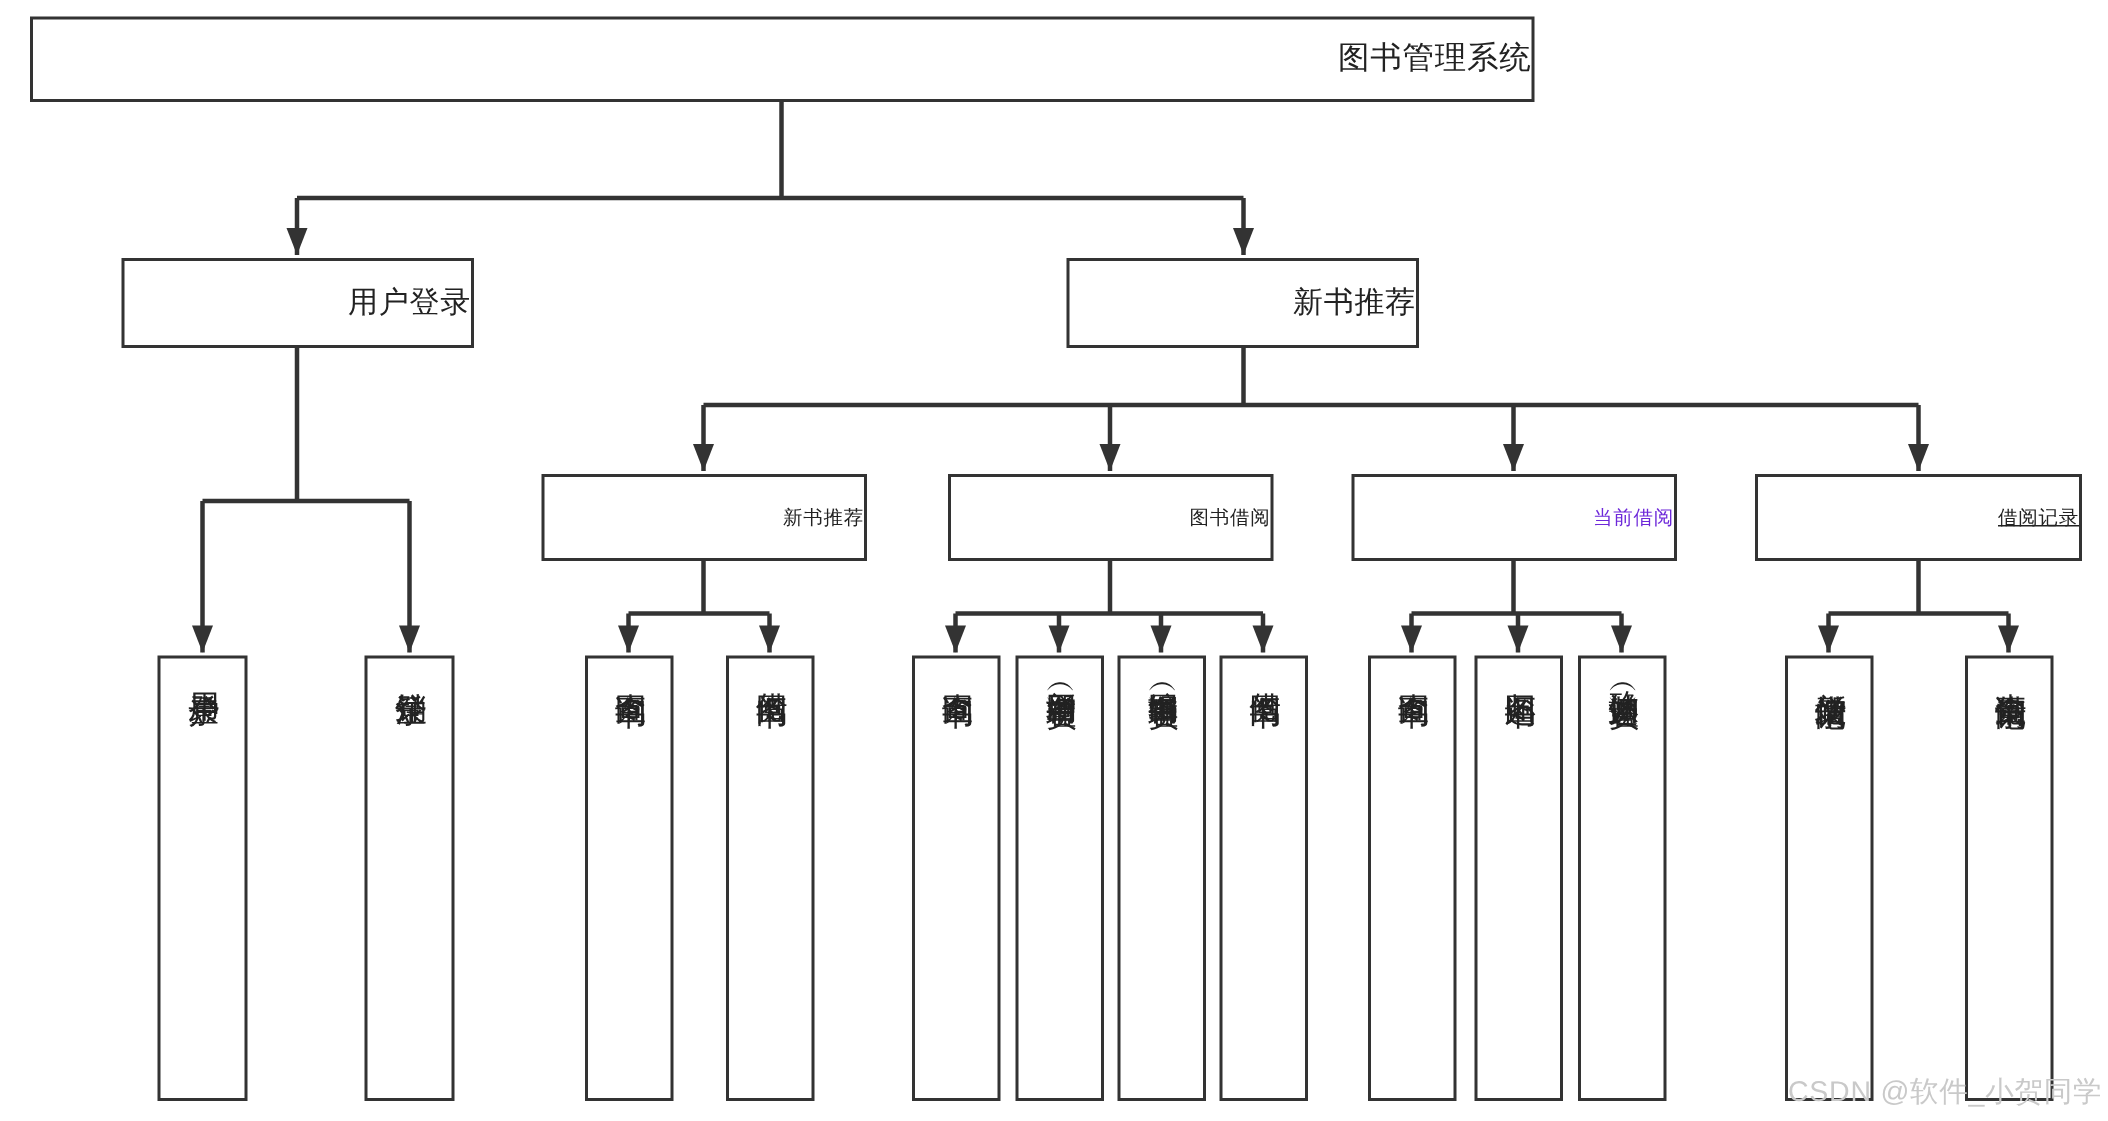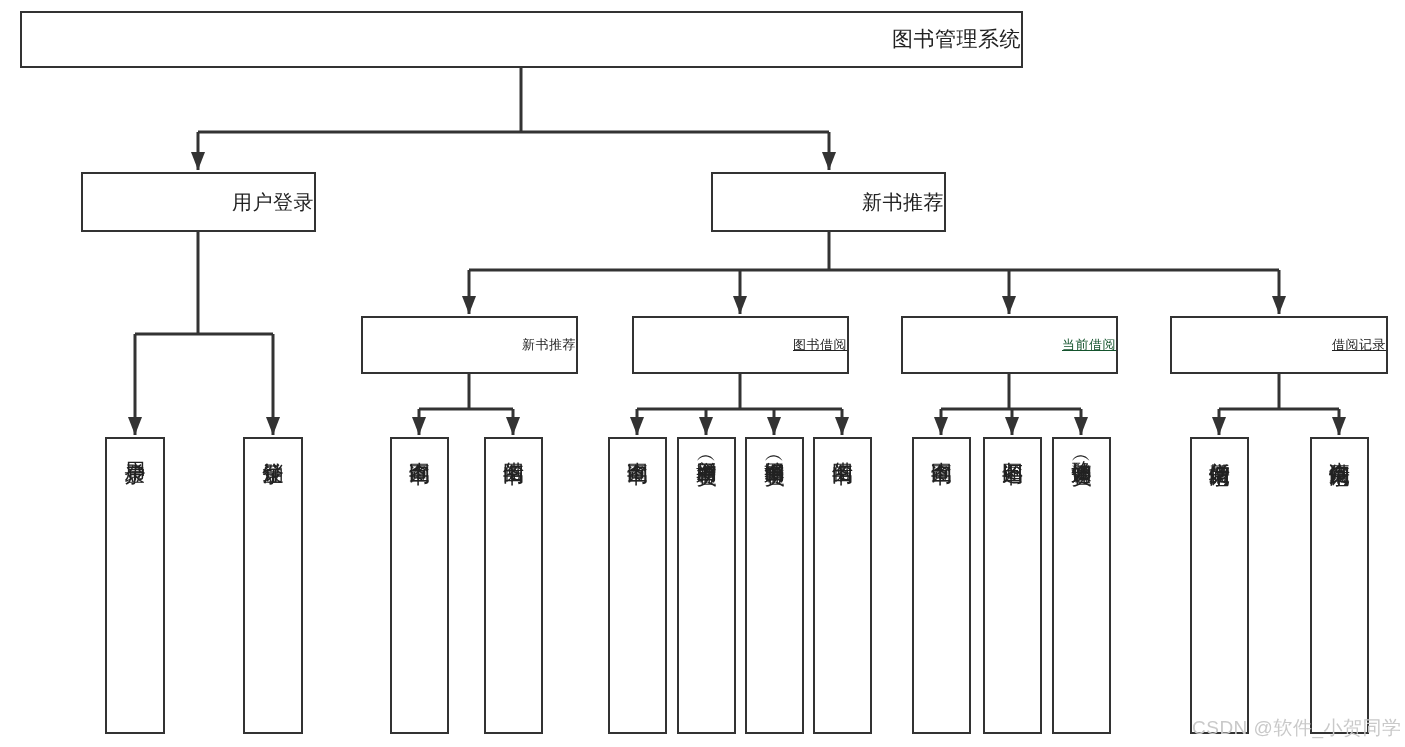--- a/index.html
+++ b/index.html
@@ -133,24 +133,24 @@
       <div class="node-box level1" style="left: 81px; top: 172px; width: 235px; height: 60px; border-color: rgb(51, 51, 51);">
         <span class="node-label" style="color: rgb(34, 34, 34);">用户登录</span>
       </div>
       <div class="node-box level1" style="left: 711px; top: 172px; width: 235px; height: 60px; border-color: rgb(51, 51, 51);">
         <span class="node-label" style="color: rgb(34, 34, 34);">新书推荐</span>
       </div>
       <div class="node-box level2" style="left: 361px; top: 316px; width: 217px; height: 58px; border-color: rgb(51, 51, 51);">
         <span class="node-label" style="color: rgb(34, 34, 34);">新书推荐</span>
       </div>
       <div class="node-box level2" style="left: 632px; top: 316px; width: 217px; height: 58px; border-color: rgb(51, 51, 51);">
-        <span class="node-label" style="color: rgb(34, 34, 34); text-decoration: underline;">图书借阅</span>
+        <span class="node-label" style="color: rgb(34, 34, 34);">图书借阅</span>
       </div>
       <div class="node-box level2" style="left: 901px; top: 316px; width: 217px; height: 58px; border-color: rgb(51, 51, 51);">
-        <span class="node-label" style="color: #14532d; text-decoration: underline;">当前借阅</span>
+        <span class="node-label" style="color: #6d28d9;">当前借阅</span>
       </div>
       <div class="node-box level2" style="left: 1170px; top: 316px; width: 218px; height: 58px; border-color: rgb(51, 51, 51);">
         <span class="node-label" style="color: rgb(34, 34, 34); text-decoration: underline;">借阅记录</span>
       </div>
       <div class="node-box leaf" style="left: 105px; top: 437px; width: 60px; height: 297px; border-color: rgb(51, 51, 51);">
         <span class="node-label" style="color: rgb(34, 34, 34);">用户登录</span>
       </div>
       <div class="node-box leaf" style="left: 243px; top: 437px; width: 60px; height: 297px; border-color: rgb(51, 51, 51);">
         <span class="node-label" style="color: rgb(34, 34, 34);">注销登录</span>
       </div>

